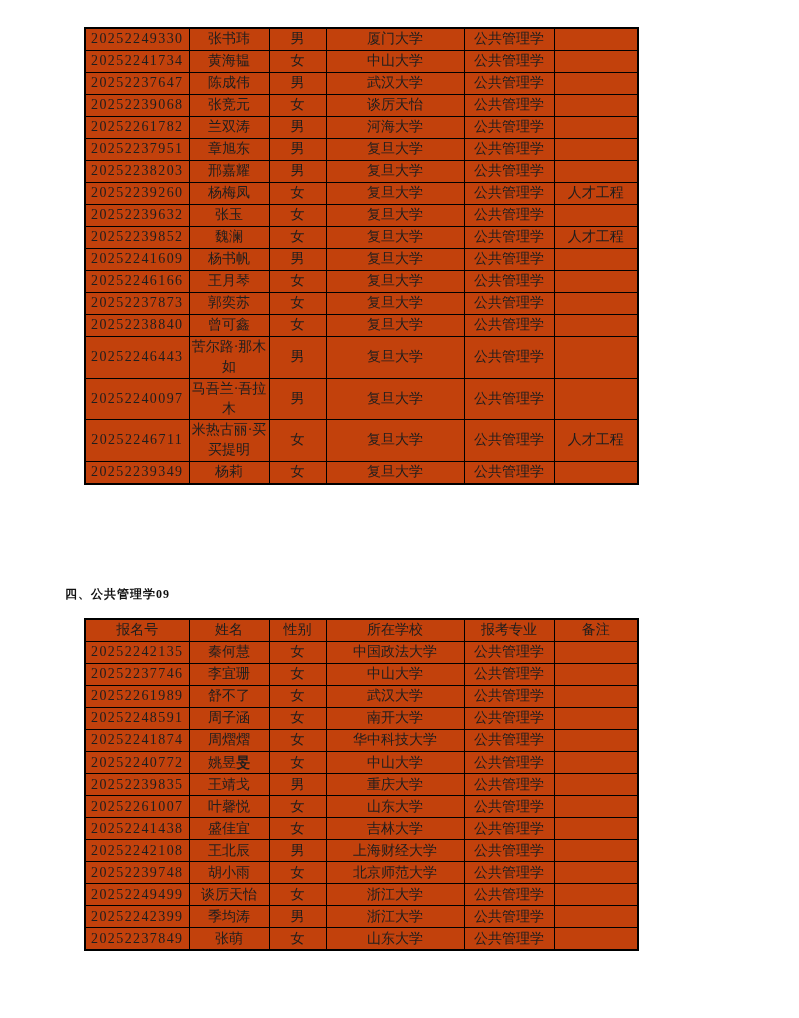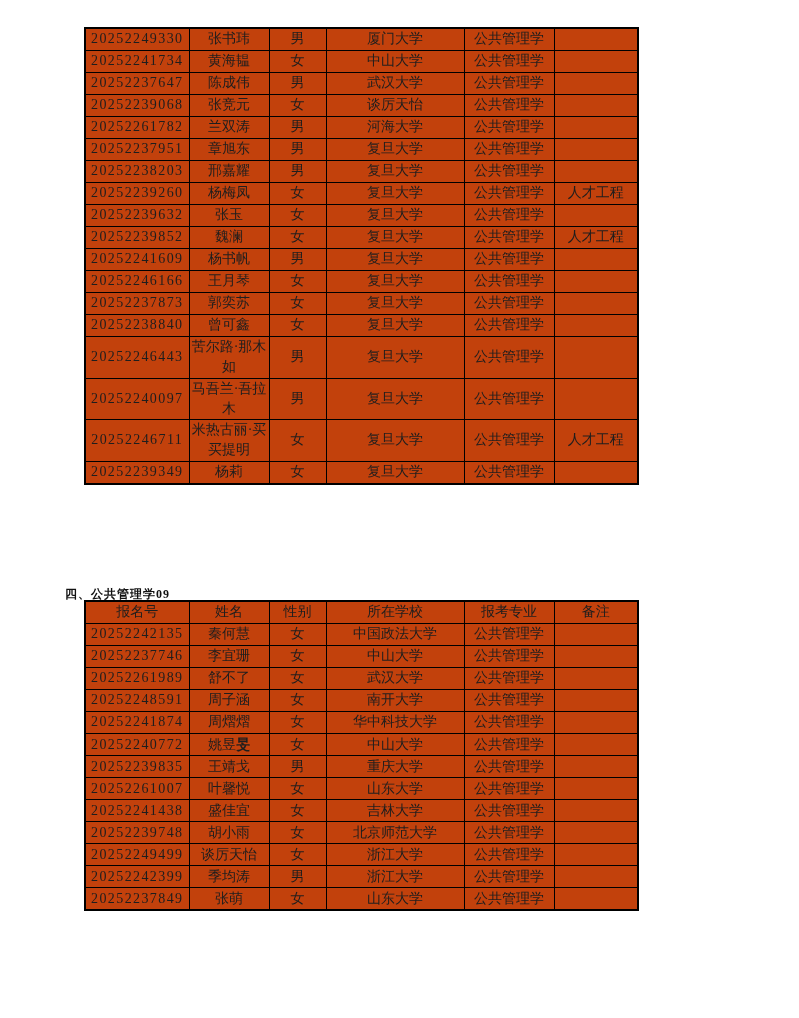--- a/index.html
+++ b/index.html
@@ -15,21 +15,21 @@
   }
   table.roster {
     position: absolute;
     left: 84px;
     border-collapse: collapse;
     table-layout: fixed;
     border: 2px solid #000;
     background: #c2410c;
   }
   #table1 { top: 27px; }
-  #table2 { top: 600px; }
+  #table2 { top: 618px; }
   table.roster col.c0 { width: 104px; }
   table.roster col.c1 { width: 80px;  }
   table.roster col.c2 { width: 57px;  }
   table.roster col.c3 { width: 138px; }
   table.roster col.c4 { width: 90px;  }
   table.roster col.c5 { width: 84px;  }
   table.roster th, table.roster td {
     border: 1px solid #000;
     height: 21px;
     padding: 0 2px;
@@ -304,20 +304,28 @@
         </tr>
         <tr>
           <td class="num">20252241438</td>
           <td class="name">盛佳宜</td>
           <td>女</td>
           <td>吉林大学</td>
           <td>公共管理学</td>
           <td></td>
         </tr>
         <tr>
+          <td class="num">20252242108</td>
+          <td class="name">王北辰</td>
+          <td>男</td>
+          <td>上海财经大学</td>
+          <td>公共管理学</td>
+          <td></td>
+        </tr>
+        <tr>
           <td class="num">20252239748</td>
           <td class="name">胡小雨</td>
           <td>女</td>
           <td>北京师范大学</td>
           <td>公共管理学</td>
           <td></td>
         </tr>
         <tr>
           <td class="num">20252249499</td>
           <td class="name">谈厉天怡</td>

